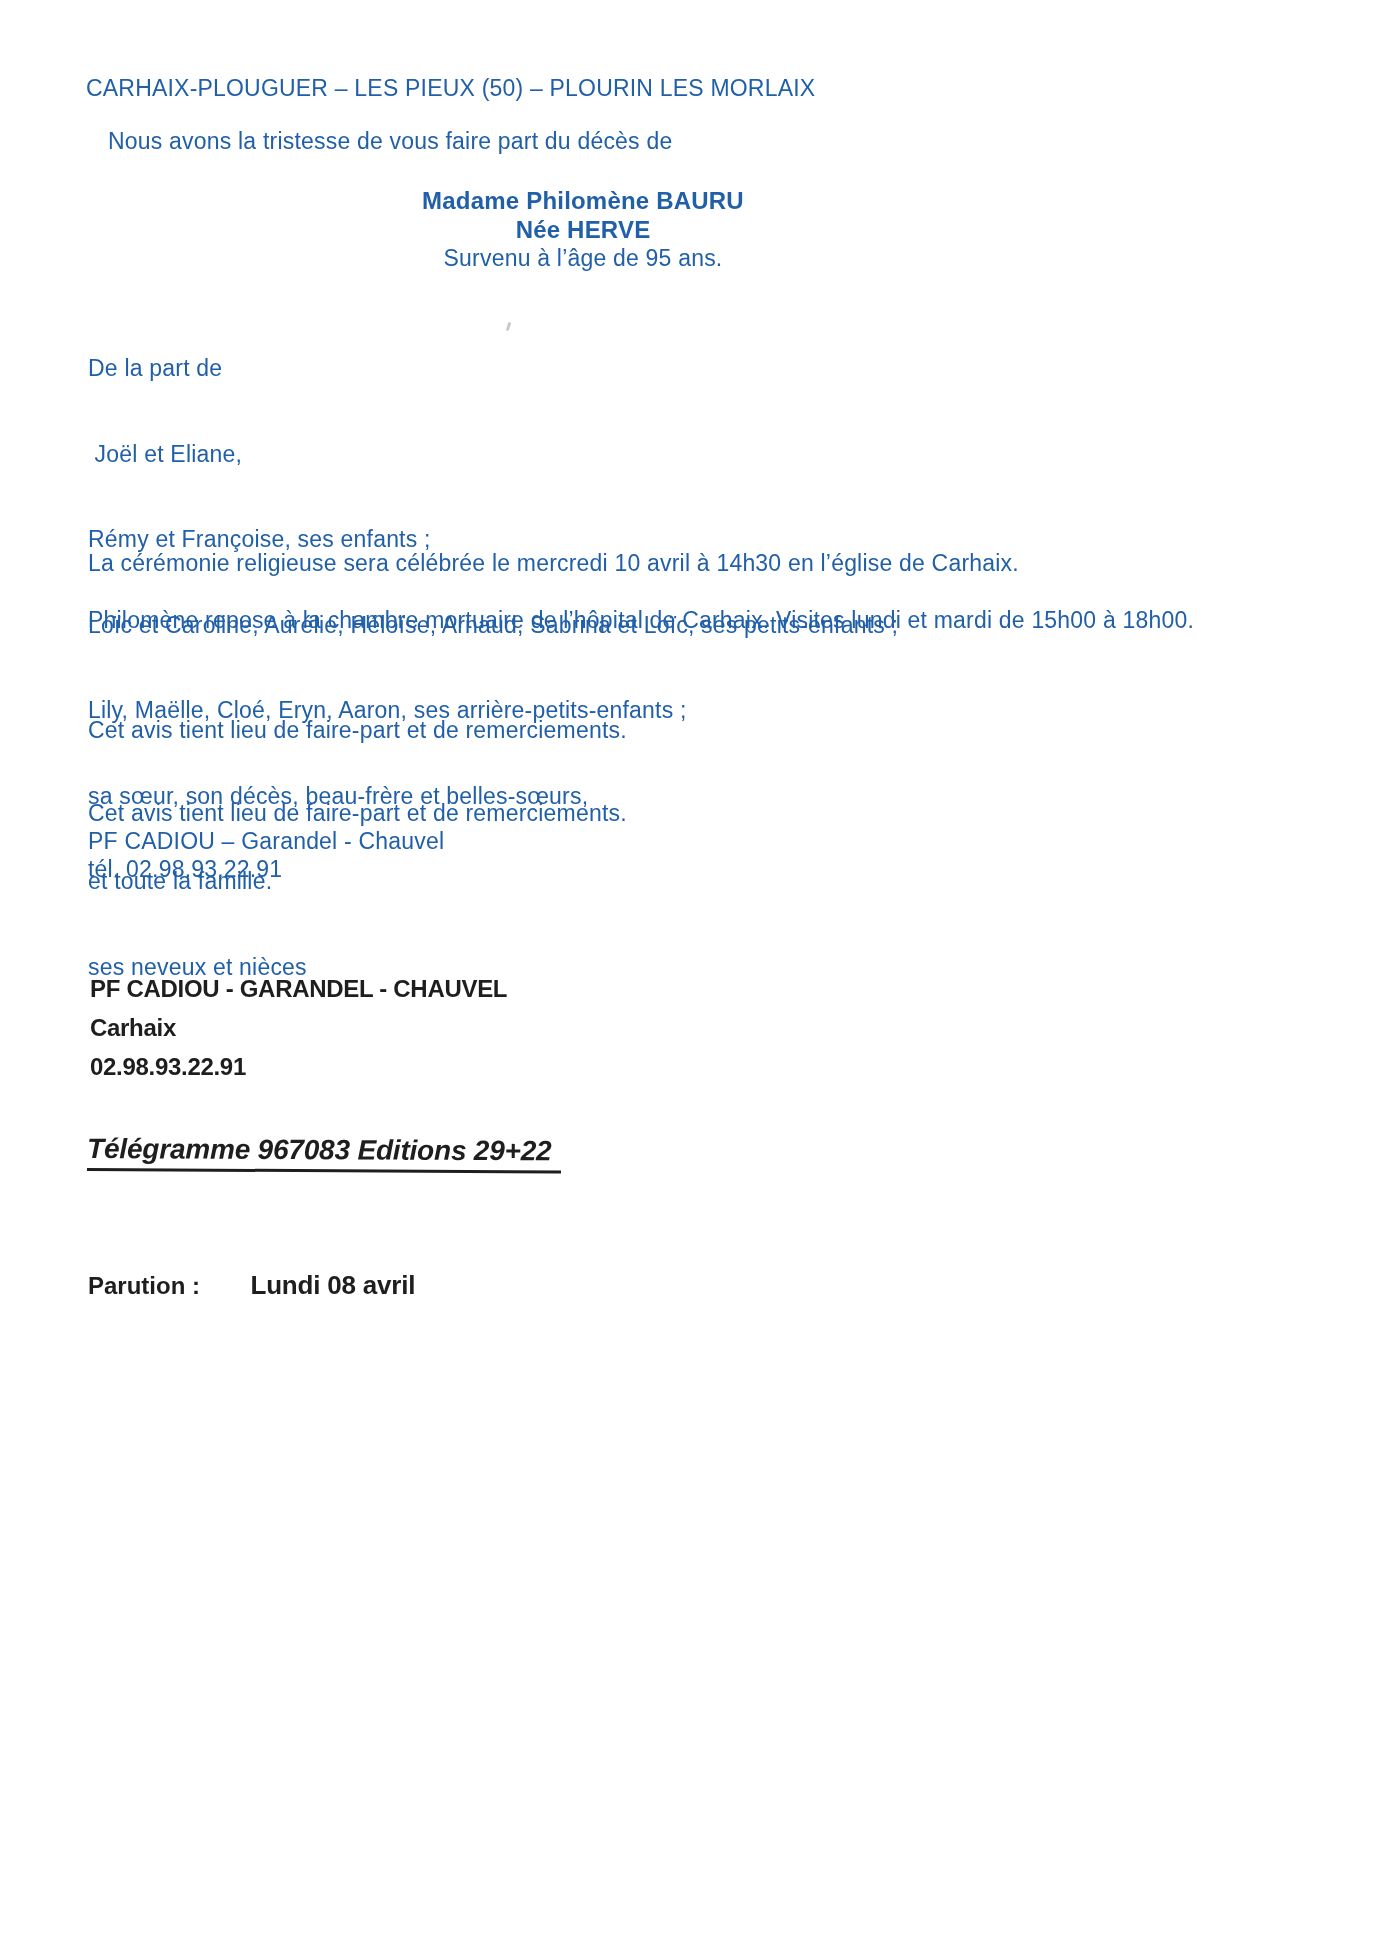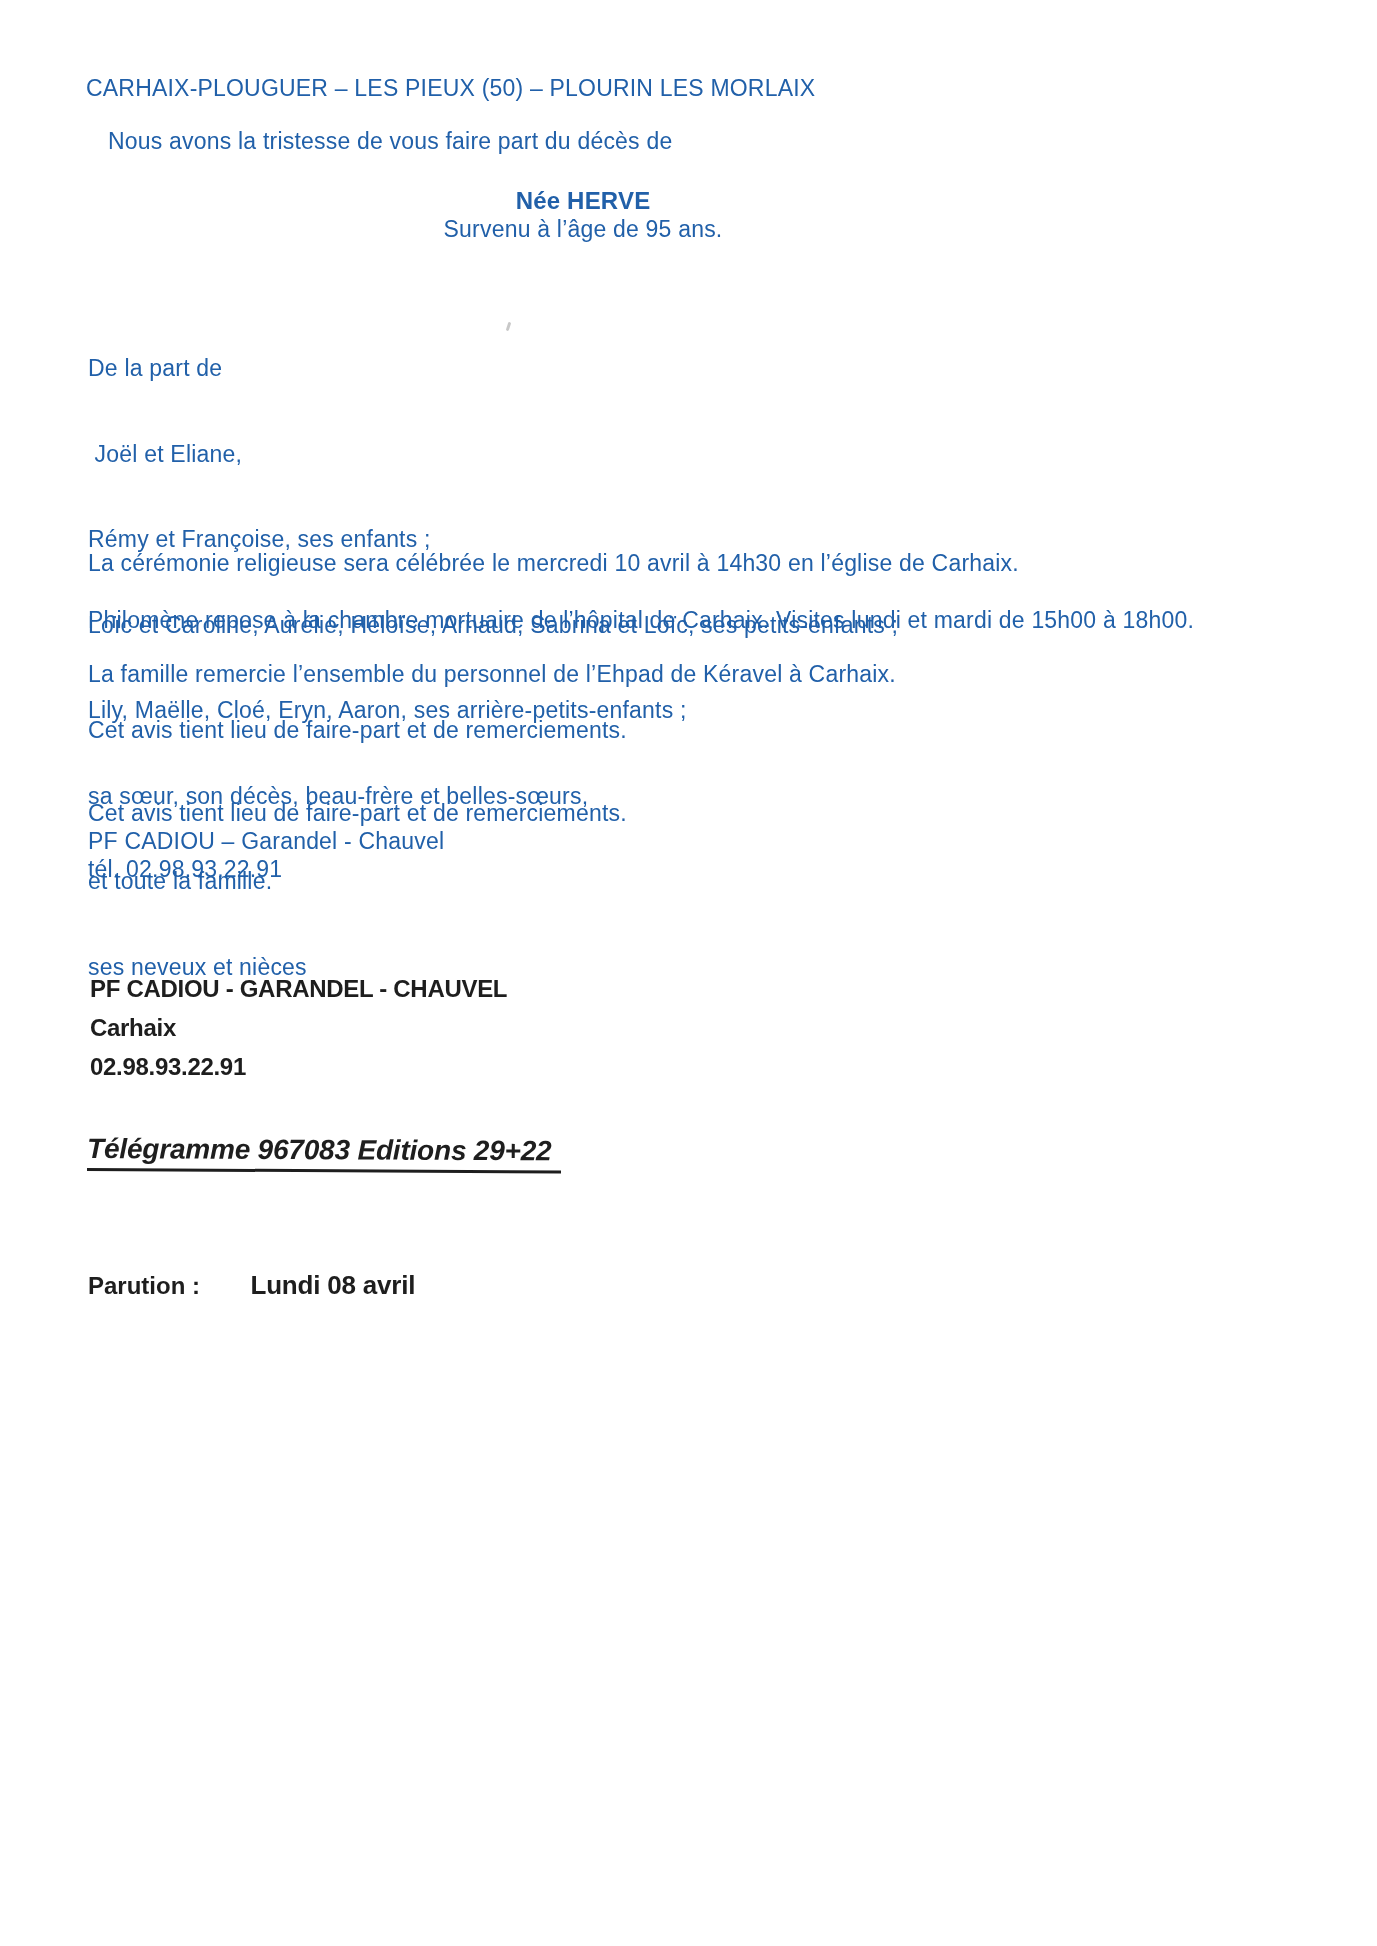--- a/index.html
+++ b/index.html
@@ -90,40 +90,40 @@
 </head>
 <body>
 
 <div class="page">
 
   <div class="abs blue header-line">CARHAIX-PLOUGUER – LES PIEUX (50) – PLOURIN LES MORLAIX</div>
 
   <div class="abs blue intro-line">Nous avons la tristesse de vous faire part du décès de</div>
 
   <div class="abs blue center-block">
+    <div class="name-line">Madame Philomène BAURU</div>
     <div class="name-line">Née HERVE</div>
     <div>Survenu à l’âge de 95 ans.</div>
   </div>
 
   <div class="abs blue family-block">
     <div>De la part de</div>
     <div>&nbsp;Joël et Eliane,</div>
     <div>Rémy et Françoise, ses enfants ;</div>
     <div>Loïc et Caroline, Aurélie, Héloïse, Arnaud, Sabrina et Loïc, ses petits-enfants ;</div>
     <div>Lily, Maëlle, Cloé, Eryn, Aaron, ses arrière-petits-enfants ;</div>
     <div>sa sœur, son décès, beau-frère et belles-sœurs,</div>
     <div>et toute la famille.</div>
     <div>ses neveux et nièces</div>
   </div>
 
   <div class="abs blue para-ceremony">La cérémonie religieuse sera célébrée le mercredi 10 avril à 14h30 en l’église de Carhaix.</div>
 
   <div class="abs blue para-mortuary">Philomène repose à la chambre mortuaire de l’hôpital de Carhaix. Visites lundi et mardi de 15h00 à 18h00.</div>
 
-  <div class="abs blue para-thanks">La famille remercie l’ensemble du personnel de l’Ehpad de Kéravel à Carhaix.</div>
 
   <div class="abs blue para-notice">Cet avis tient lieu de faire-part et de remerciements.</div>
 
   <div class="abs blue closing-block">
     <div>Cet avis tient lieu de faire-part et de remerciements.</div>
     <div>PF CADIOU – Garandel - Chauvel</div>
     <div>tél. 02.98.93.22.91</div>
   </div>
 
   <div class="abs black funeral-home-block">

